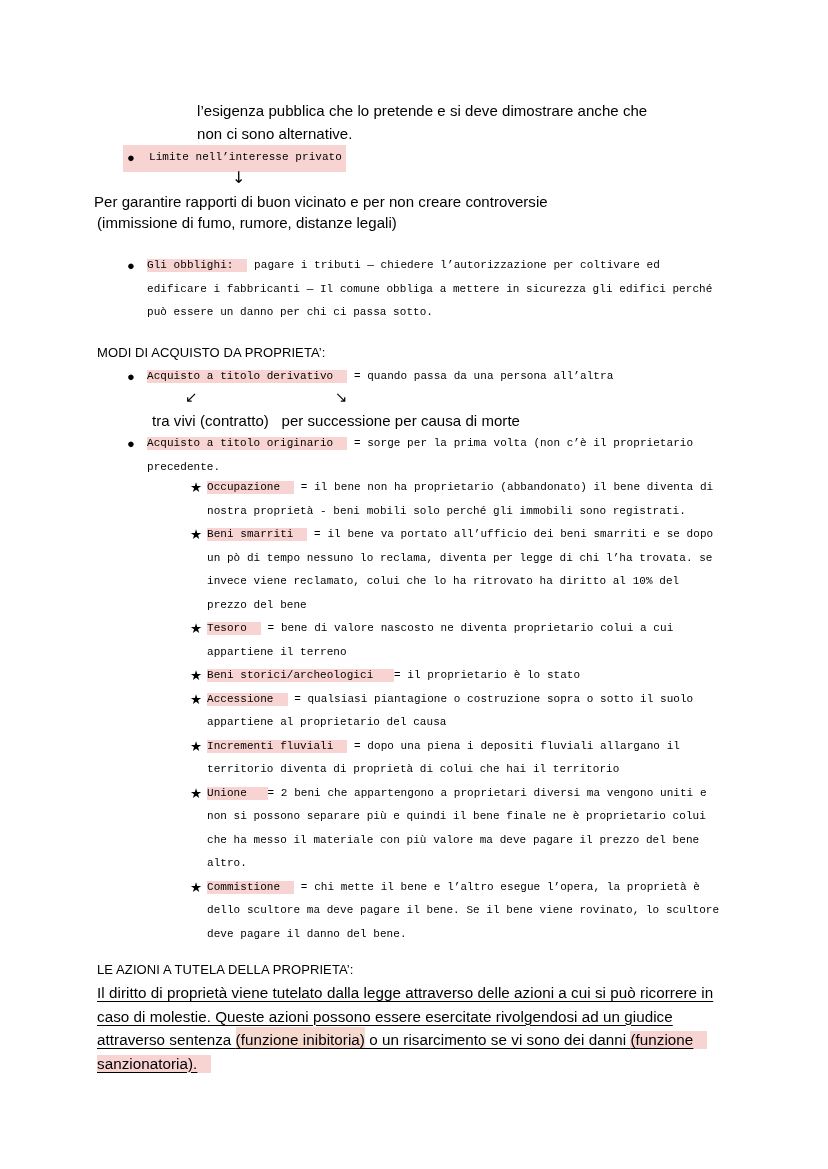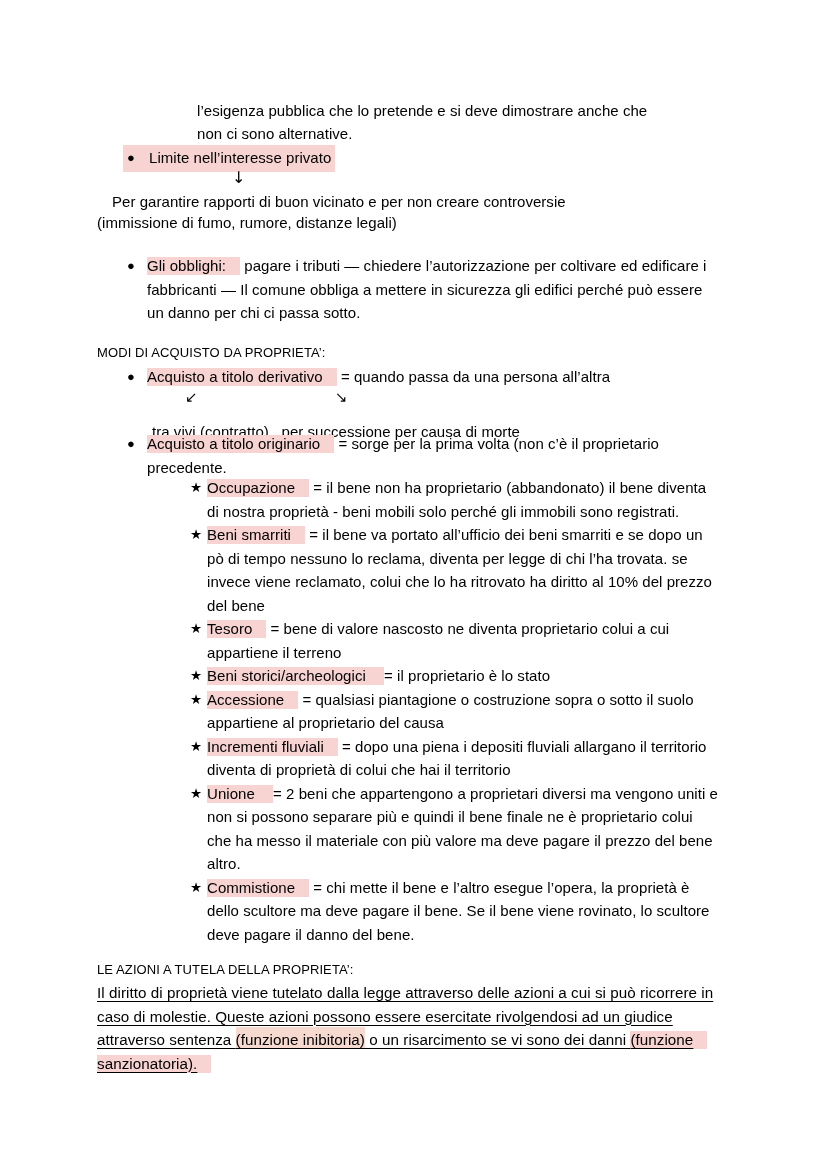--- a/index.html
+++ b/index.html
@@ -85,23 +85,24 @@
   }
   .bullet-star {
     flex: 0 0 auto;
     width: 17px;
     font-size: 13.5px;
     line-height: 23.5px;
     text-align: left;
   }
   .bullet-text {
     flex: 1 1 auto;
-    font-size: 15px;
+    font-size: 11px;
     line-height: 23.5px;
     letter-spacing: 0.05px;
+    font-family: Liberation Mono, monospace;
   }
 
   .arrow-down {
     position: absolute;
     font-size: 16px;
     line-height: 18px;
     font-family: "DejaVu Sans", sans-serif;
   }
   .arrow-diag {
     position: absolute;
@@ -123,39 +124,39 @@
     <div class="abs line" style="left:197px; top:122px; width:530px;">non ci sono alternative.</div>
 
     <div class="abs" style="left:123px; top:145px;">
       <span class="hl" style="display:inline-block; padding:1px 4px 2px 4px;">
         <span class="bullet-dot" style="display:inline-block; width:22px; vertical-align:top;">●</span><span class="bullet-text" style="display:inline-block; vertical-align:top;">Limite nell’interesse privato</span>
       </span>
     </div>
 
     <div class="arrow-down" style="left:232px; top:169px;">↓</div>
 
-    <div class="abs line" style="left:112px; top:190px; width:640px;">Per garantire rapporti di buon vicinato e per non creare controversie</div>
+    <div class="abs line" style="left:94px; top:190px; width:640px;">Per garantire rapporti di buon vicinato e per non creare controversie</div>
     <div class="abs line" style="left:97px; top:211px; width:640px;">(immissione di fumo, rumore, distanze legali)</div>
 
     <div class="bullet-row" style="left:127px; top:254px; width:590px;">
       <span class="bullet-dot">●</span>
       <span class="bullet-text"><span class="hl">Gli obblighi:</span><span> pagare i tributi — chiedere l’autorizzazione per coltivare ed edificare i fabbricanti — Il comune obbliga a mettere in sicurezza gli edifici perché può essere un danno per chi ci passa sotto.</span></span>
     </div>
 
     <div class="abs heading" style="left:97px; top:341px;">MODI DI ACQUISTO DA PROPRIETA’:</div>
 
     <div class="bullet-row" style="left:127px; top:365px; width:600px;">
       <span class="bullet-dot">●</span>
       <span class="bullet-text"><span class="hl">Acquisto a titolo derivativo</span><span> = quando passa da una persona all’altra</span></span>
     </div>
 
     <div class="arrow-diag" style="left:185px; top:389px;">↙</div>
     <div class="arrow-diag" style="left:335px; top:389px;">↘</div>
 
-    <div class="abs line" style="left:152px; top:420px; width:560px;">tra vivi (contratto)   per successione per causa di morte</div>
+    <div class="abs line" style="left:152px; top:409px; width:560px;">tra vivi (contratto)   per successione per causa di morte</div>
 
     <div class="bullet-row" style="left:127px; top:432px; width:600px;">
       <span class="bullet-dot">●</span>
       <span class="bullet-text"><span class="hl">Acquisto a titolo originario</span><span> = sorge per la prima volta (non c’è il proprietario precedente.</span></span>
     </div>
 
     <div class="abs" style="left:190px; top:476px; width:530px;">
       <div class="bullet-row" style="position:relative; left:0; top:0; width:100%; margin-bottom:0;">
         <span class="bullet-star">★</span>
         <span class="bullet-text"><span class="hl">Occupazione</span><span> = il bene non ha proprietario (abbandonato) il bene diventa di nostra proprietà - beni mobili solo perché gli immobili sono registrati.</span></span>

